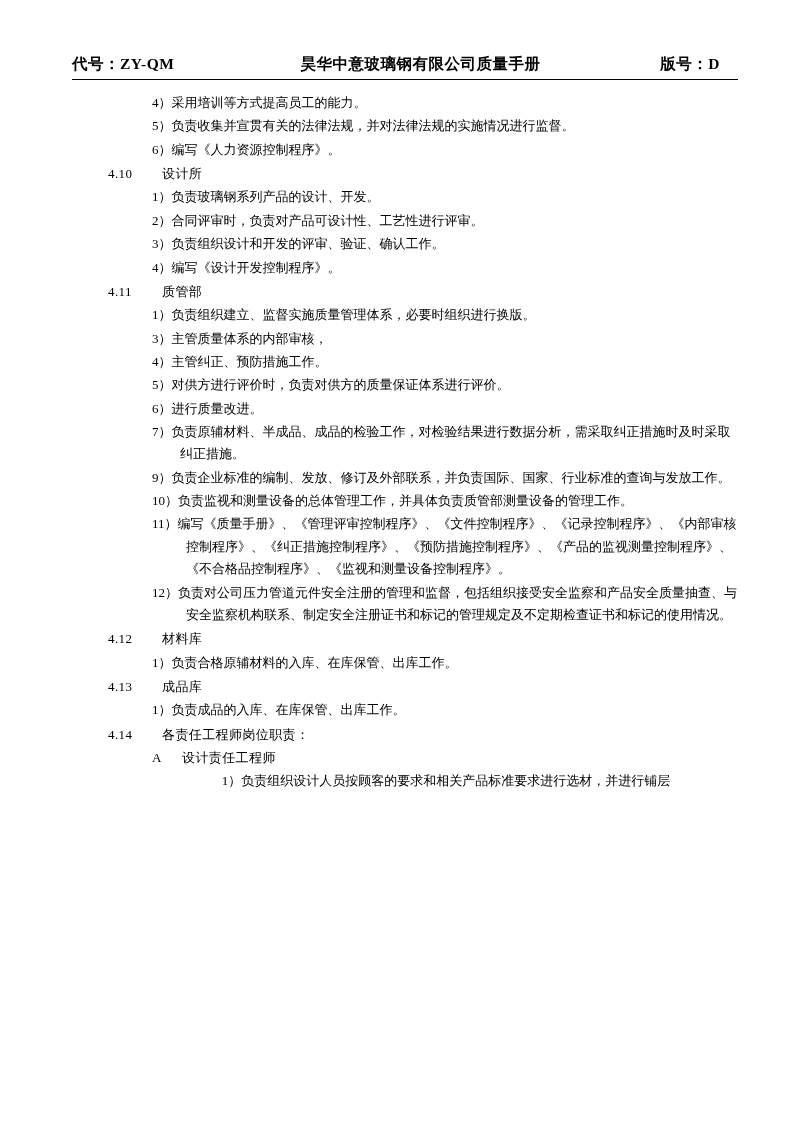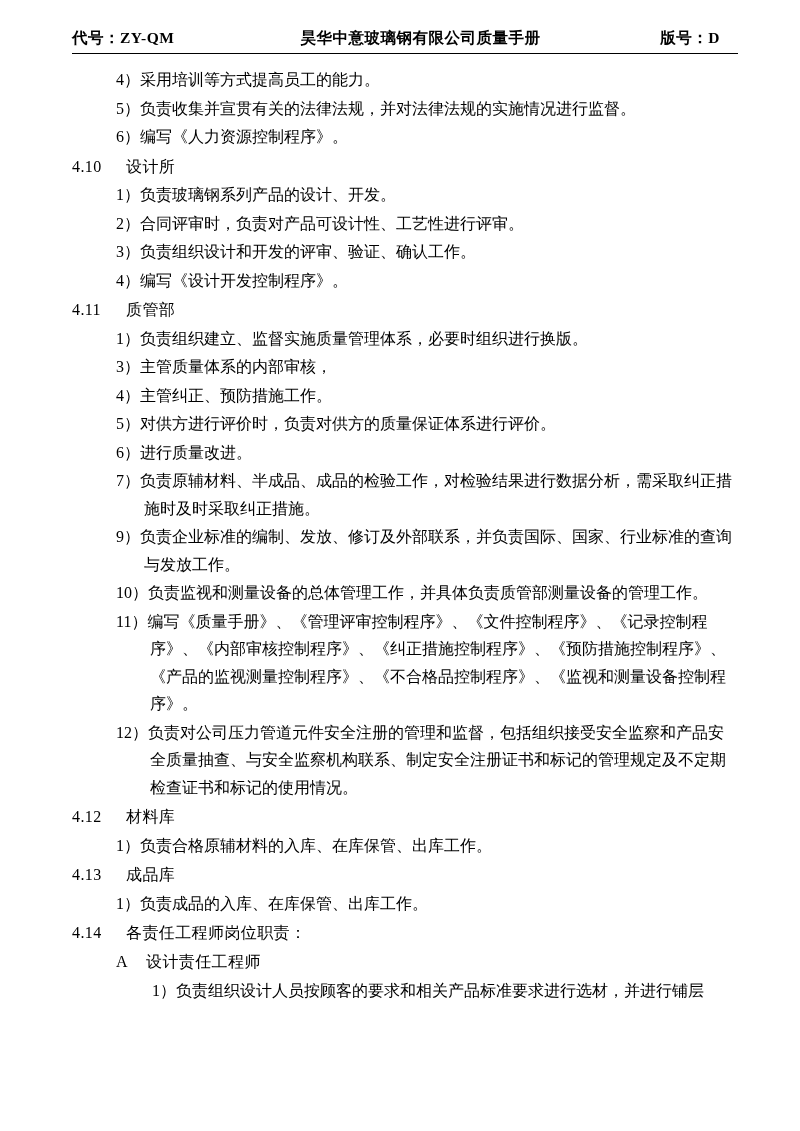--- a/index.html
+++ b/index.html
@@ -11,21 +11,21 @@
     width: 800px;
     height: 1131px;
     font-family: "Liberation Serif", "DejaVu Serif", serif;
     color: #000000;
     position: relative;
   }
   .page {
     width: 800px;
     height: 900px;
     box-sizing: border-box;
-    padding: 28px 62px 30px 72px;
+    padding: 54px 62px 30px 72px;
     position: relative;
   }
   .header {
     display: flex;
     align-items: flex-end;
     justify-content: space-between;
     font-size: 15.5px;
     font-weight: bold;
     padding-bottom: 4px;
     border-bottom: 1.6px solid #000;
@@ -39,22 +39,23 @@
     white-space: nowrap;
     flex: 1;
     text-align: center;
     padding-left: 6px;
   }
   .header .h-right {
     white-space: nowrap;
     padding-right: 18px;
   }
   .body {
-    font-size: 16px;
+    font-size: 13px;
     line-height: 1.72;
+    margin-left: 36px;
   }
   .sec {
     margin-top: 2px;
     margin-bottom: 1px;
     letter-spacing: 0.4px;
   }
   .sec-num {
     display: inline-block;
     min-width: 44px;
   }

